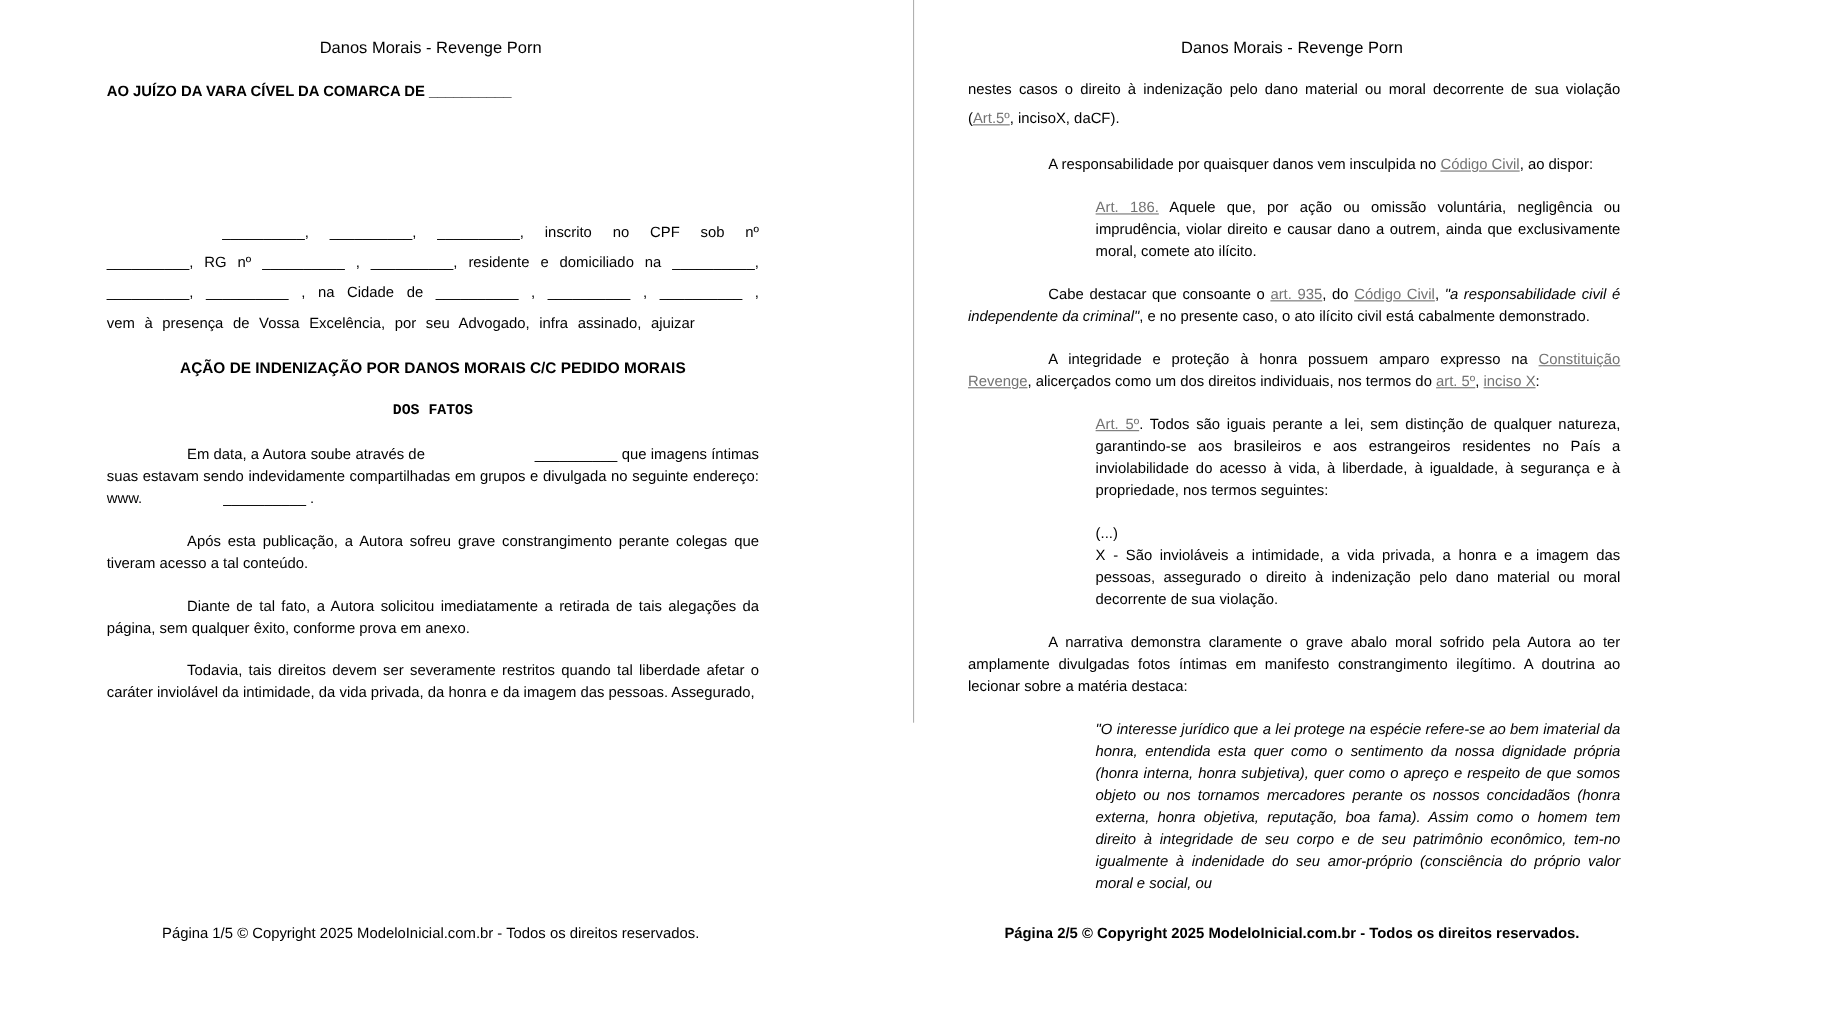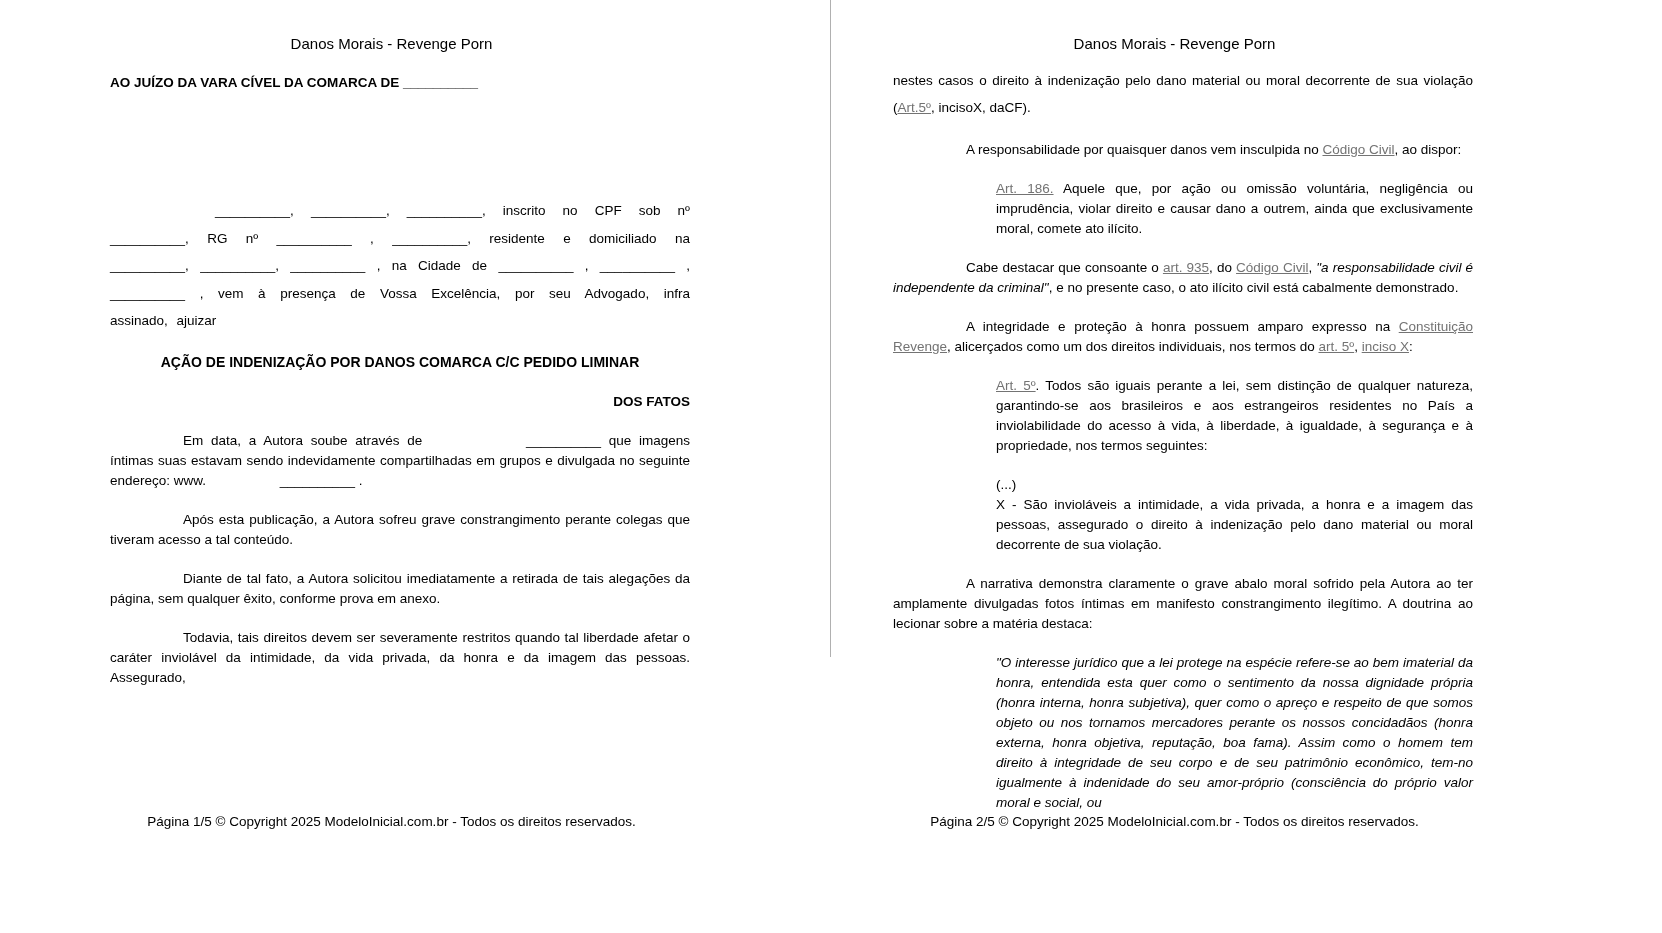--- a/index.html
+++ b/index.html
@@ -32,21 +32,21 @@
     text-align: center;
     font-size: 15px;
     line-height: 18px;
     white-space: nowrap;
   }
   .content { width: 597px; }
 
   .block {
     text-align: justify;
     line-height: 20px;
-    margin: 19px 0 0 17px;
+    margin: 19px 0 0 4px;
   }
   .heading-left {
     margin-top: 20px;
     font-weight: bold;
     text-align: left;
   }
   .party-paragraph {
     margin-top: 104px;
     line-height: 27.5px;
     text-indent: 105px;
@@ -54,21 +54,22 @@
   }
   .title-center {
     margin-top: 17px;
     text-align: center;
     font-weight: bold;
     font-size: 14px;
   }
   .section-heading {
     margin-top: 20px;
     font-weight: bold;
-    text-align: right;
+    text-align: center;
+    font-family: Liberation Mono, monospace;
   }
   .paragraph { text-indent: 73px; }
   .paragraph-noindent {
     margin-top: 14px;
     line-height: 27px;
     text-indent: 0;
   }
   .quote {
     margin-left: 120px;
     text-indent: 0;
@@ -79,39 +80,39 @@
   .tab    { display: inline-block; width: 96px; }
   .tab-sm { display: inline-block; width: 70px; }
 
   a {
     color: #737373;
     text-decoration: underline;
     cursor: pointer;
   }
   .page-footer {
     position: absolute;
-    top: 813px;
+    top: 840px;
     width: 597px;
     text-align: center;
     line-height: 18px;
     white-space: nowrap;
   }
   .page-left  .page-footer { left: 93px; }
-  .page-right .page-footer { left: 45px; }
+  .page-right .page-footer { left: 45px; font-weight: bold; }
 </style>
 </head>
 <body>
 
 <div class="viewer">
   <section class="page page-left">
     <div class="doc-title">Danos Morais - Revenge Porn</div>
     <div class="content">
         <div class="block heading-left"><span class="normal">AO JUÍZO DA VARA CÍVEL DA COMARCA DE  __________</span></div>
         <div class="block party-paragraph"><span class="normal">__________,  __________,  __________,  inscrito no CPF sob nº __________, RG nº __________ , __________, residente e domiciliado na __________, __________, __________ , na Cidade de __________ , __________ , __________ , vem à presença de Vossa Excelência, por seu Advogado, infra assinado, ajuizar</span></div>
-        <div class="block title-center"><span class="normal">AÇÃO DE INDENIZAÇÃO POR DANOS COMARCA C/C PEDIDO LIMINAR</span></div>
+        <div class="block title-center"><span class="normal">AÇÃO DE INDENIZAÇÃO POR DANOS MORAIS C/C PEDIDO MORAIS</span></div>
         <div class="block section-heading"><span class="normal">DOS FATOS</span></div>
         <div class="block paragraph"><span class="normal">Em data, a Autora soube através de</span><span class="tab"></span><span class="normal"> __________ que imagens íntimas suas estavam sendo indevidamente compartilhadas em grupos e divulgada no seguinte endereço: www.</span><span class="tab-sm"></span><span class="normal"> __________ .</span></div>
         <div class="block paragraph"><span class="normal">Após esta publicação, a Autora sofreu grave constrangimento perante colegas que tiveram acesso a tal conteúdo.</span></div>
         <div class="block paragraph"><span class="normal">Diante de tal fato, a Autora solicitou imediatamente a retirada de tais alegações da página, sem qualquer êxito, conforme prova em anexo.</span></div>
         <div class="block paragraph"><span class="normal">Todavia, tais direitos devem ser severamente restritos quando tal liberdade afetar o caráter inviolável da intimidade, da vida privada, da honra e da imagem das pessoas. Assegurado,</span></div>
       </div>
     <div class="page-footer">Página 1/5 © Copyright 2025 ModeloInicial.com.br - Todos os direitos reservados.</div>
   </section>
   <section class="page page-right">
     <div class="doc-title">Danos Morais - Revenge Porn</div>

